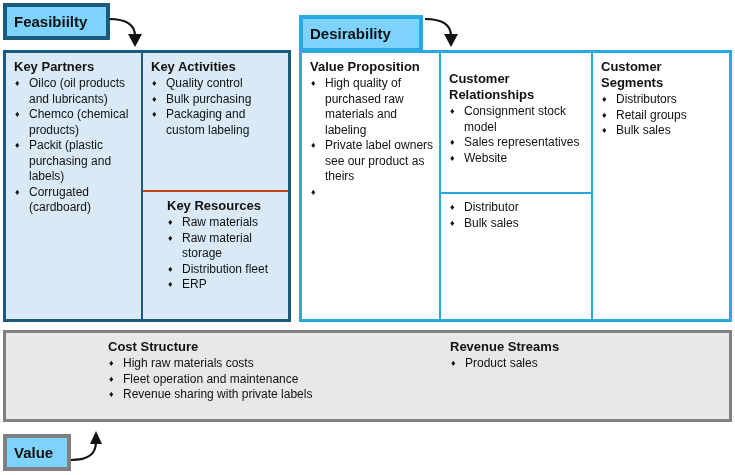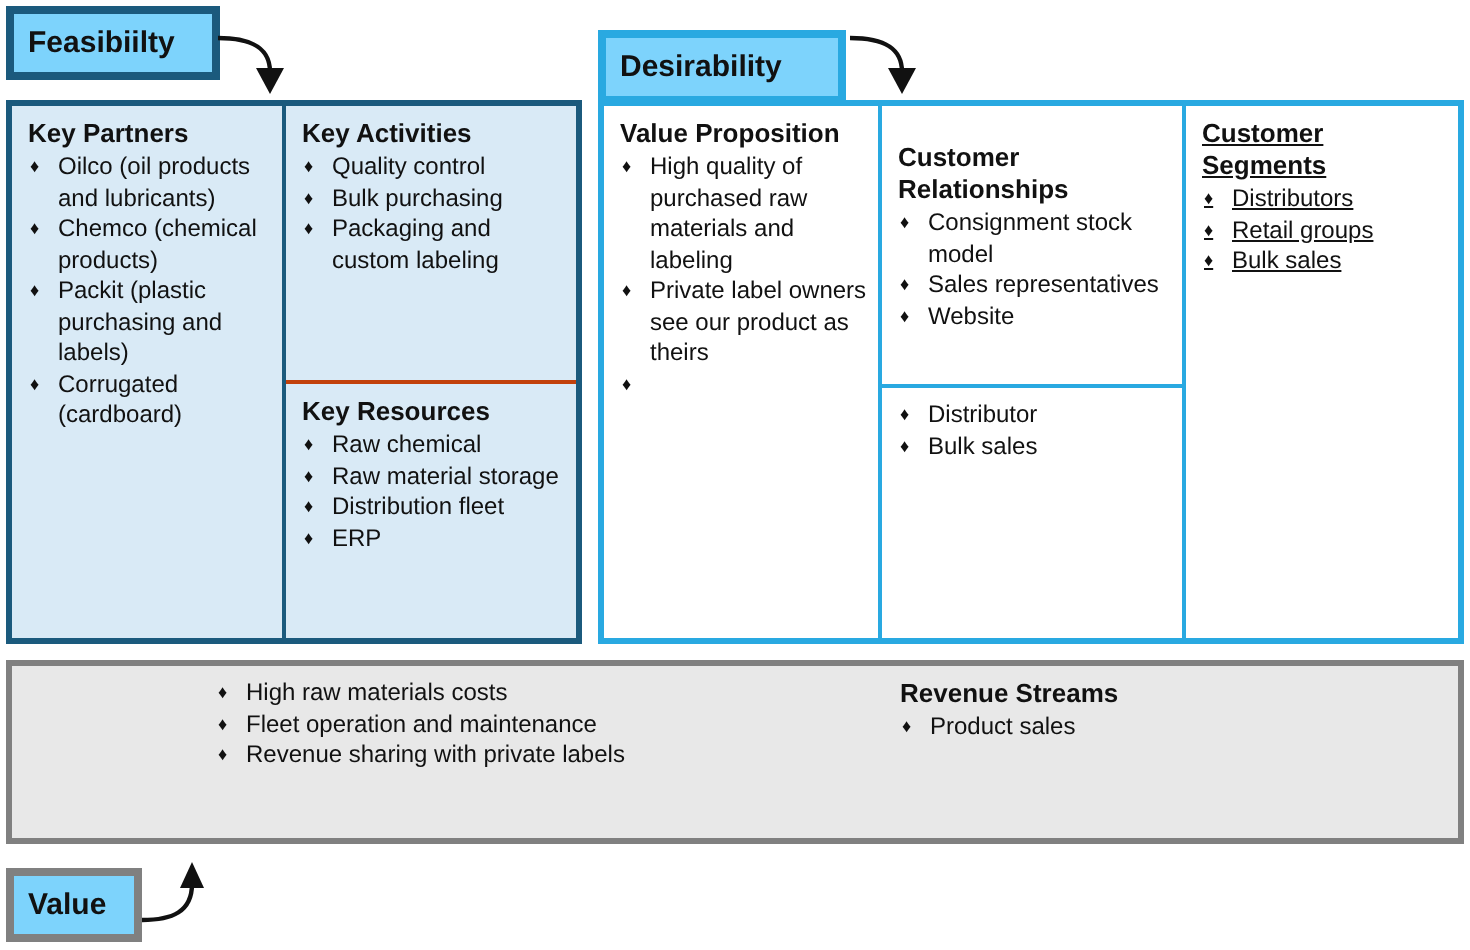--- a/index.html
+++ b/index.html
@@ -22,27 +22,27 @@
                  border:3px solid #1b5a7d; background:#d9eaf6; }
   .right-block { left:299px; top:50px; width:433px; height:272px;
                  border:3px solid #29a9e1; background:#fff; }
   .bottom-block{ left:3px; top:330px; width:729px; height:92px;
                  border:3px solid #808080; background:#e8e8e8; display:block; }
 
   .col { padding:6px 4px 0 8px; }
   .lcol1 { width:137px; border-right:2px solid #1b5a7d; }
   .lcol2 { width:145px; display:flex; flex-direction:column; padding:0; }
   .lcol2 .sub1 { height:139px; border-bottom:2px solid #c2410c; padding:6px 4px 0 8px; }
-  .lcol2 .sub2 { flex:1; padding:6px 4px 0 8px; }
+  .lcol2 .sub2 { flex:1; padding:6px 4px 0 24px; }
 
   .rcol1 { width:139px; border-right:2px solid #29a9e1; }
   .rcol2 { width:152px; border-right:2px solid #29a9e1; display:flex; flex-direction:column; padding:0; }
   .rcol2 .sub1 { height:141px; border-bottom:2px solid #29a9e1; padding:18px 4px 0 8px; }
   .rcol2 .sub2 { flex:1; padding:6px 4px 0 8px; }
-  .rcol3 { flex:1;text-decoration:underline; }
+  .rcol3 { flex:1; }
 
   .sec-title { font-weight:bold; font-size:13px; line-height:16px; margin-bottom:1px; }
   ul.blist { list-style:none; }
   ul.blist li { display:flex; font-size:12px; line-height:15.5px; }
   .blt { width:15px; flex:0 0 15px; font-size:9px; line-height:15.5px; text-align:left; padding-left:1px; }
   .itx { flex:1; }
 
   .bottom-sec { position:absolute; top:6px; }
   .bottom-sec.cost { left:102px; }
   .bottom-sec.rev  { left:444px; }
@@ -106,21 +106,21 @@
             <span class="blt">♦</span>
             <span class="itx">Packaging and custom labeling</span>
             </li>
         </ul>
       </div>
       <div class="sub2">
         <div class="sec-title">Key Resources</div>
         <ul class="blist">
           <li>
             <span class="blt">♦</span>
-            <span class="itx">Raw chemical</span>
+            <span class="itx">Raw materials</span>
             </li>
           <li>
             <span class="blt">♦</span>
             <span class="itx">Raw material storage</span>
             </li>
           <li>
             <span class="blt">♦</span>
             <span class="itx">Distribution fleet</span>
             </li>
           <li>
@@ -194,20 +194,21 @@
         <li>
           <span class="blt">♦</span>
           <span class="itx">Bulk sales</span>
           </li>
       </ul>
     </div>
   </div>
 
   <div class="block bottom-block">
     <div class="bottom-sec cost">
+      <div class="sec-title">Cost Structure</div>
       <ul class="blist">
         <li>
           <span class="blt">♦</span>
           <span class="itx">High raw materials costs</span>
           </li>
         <li>
           <span class="blt">♦</span>
           <span class="itx">Fleet operation and maintenance</span>
           </li>
         <li>

